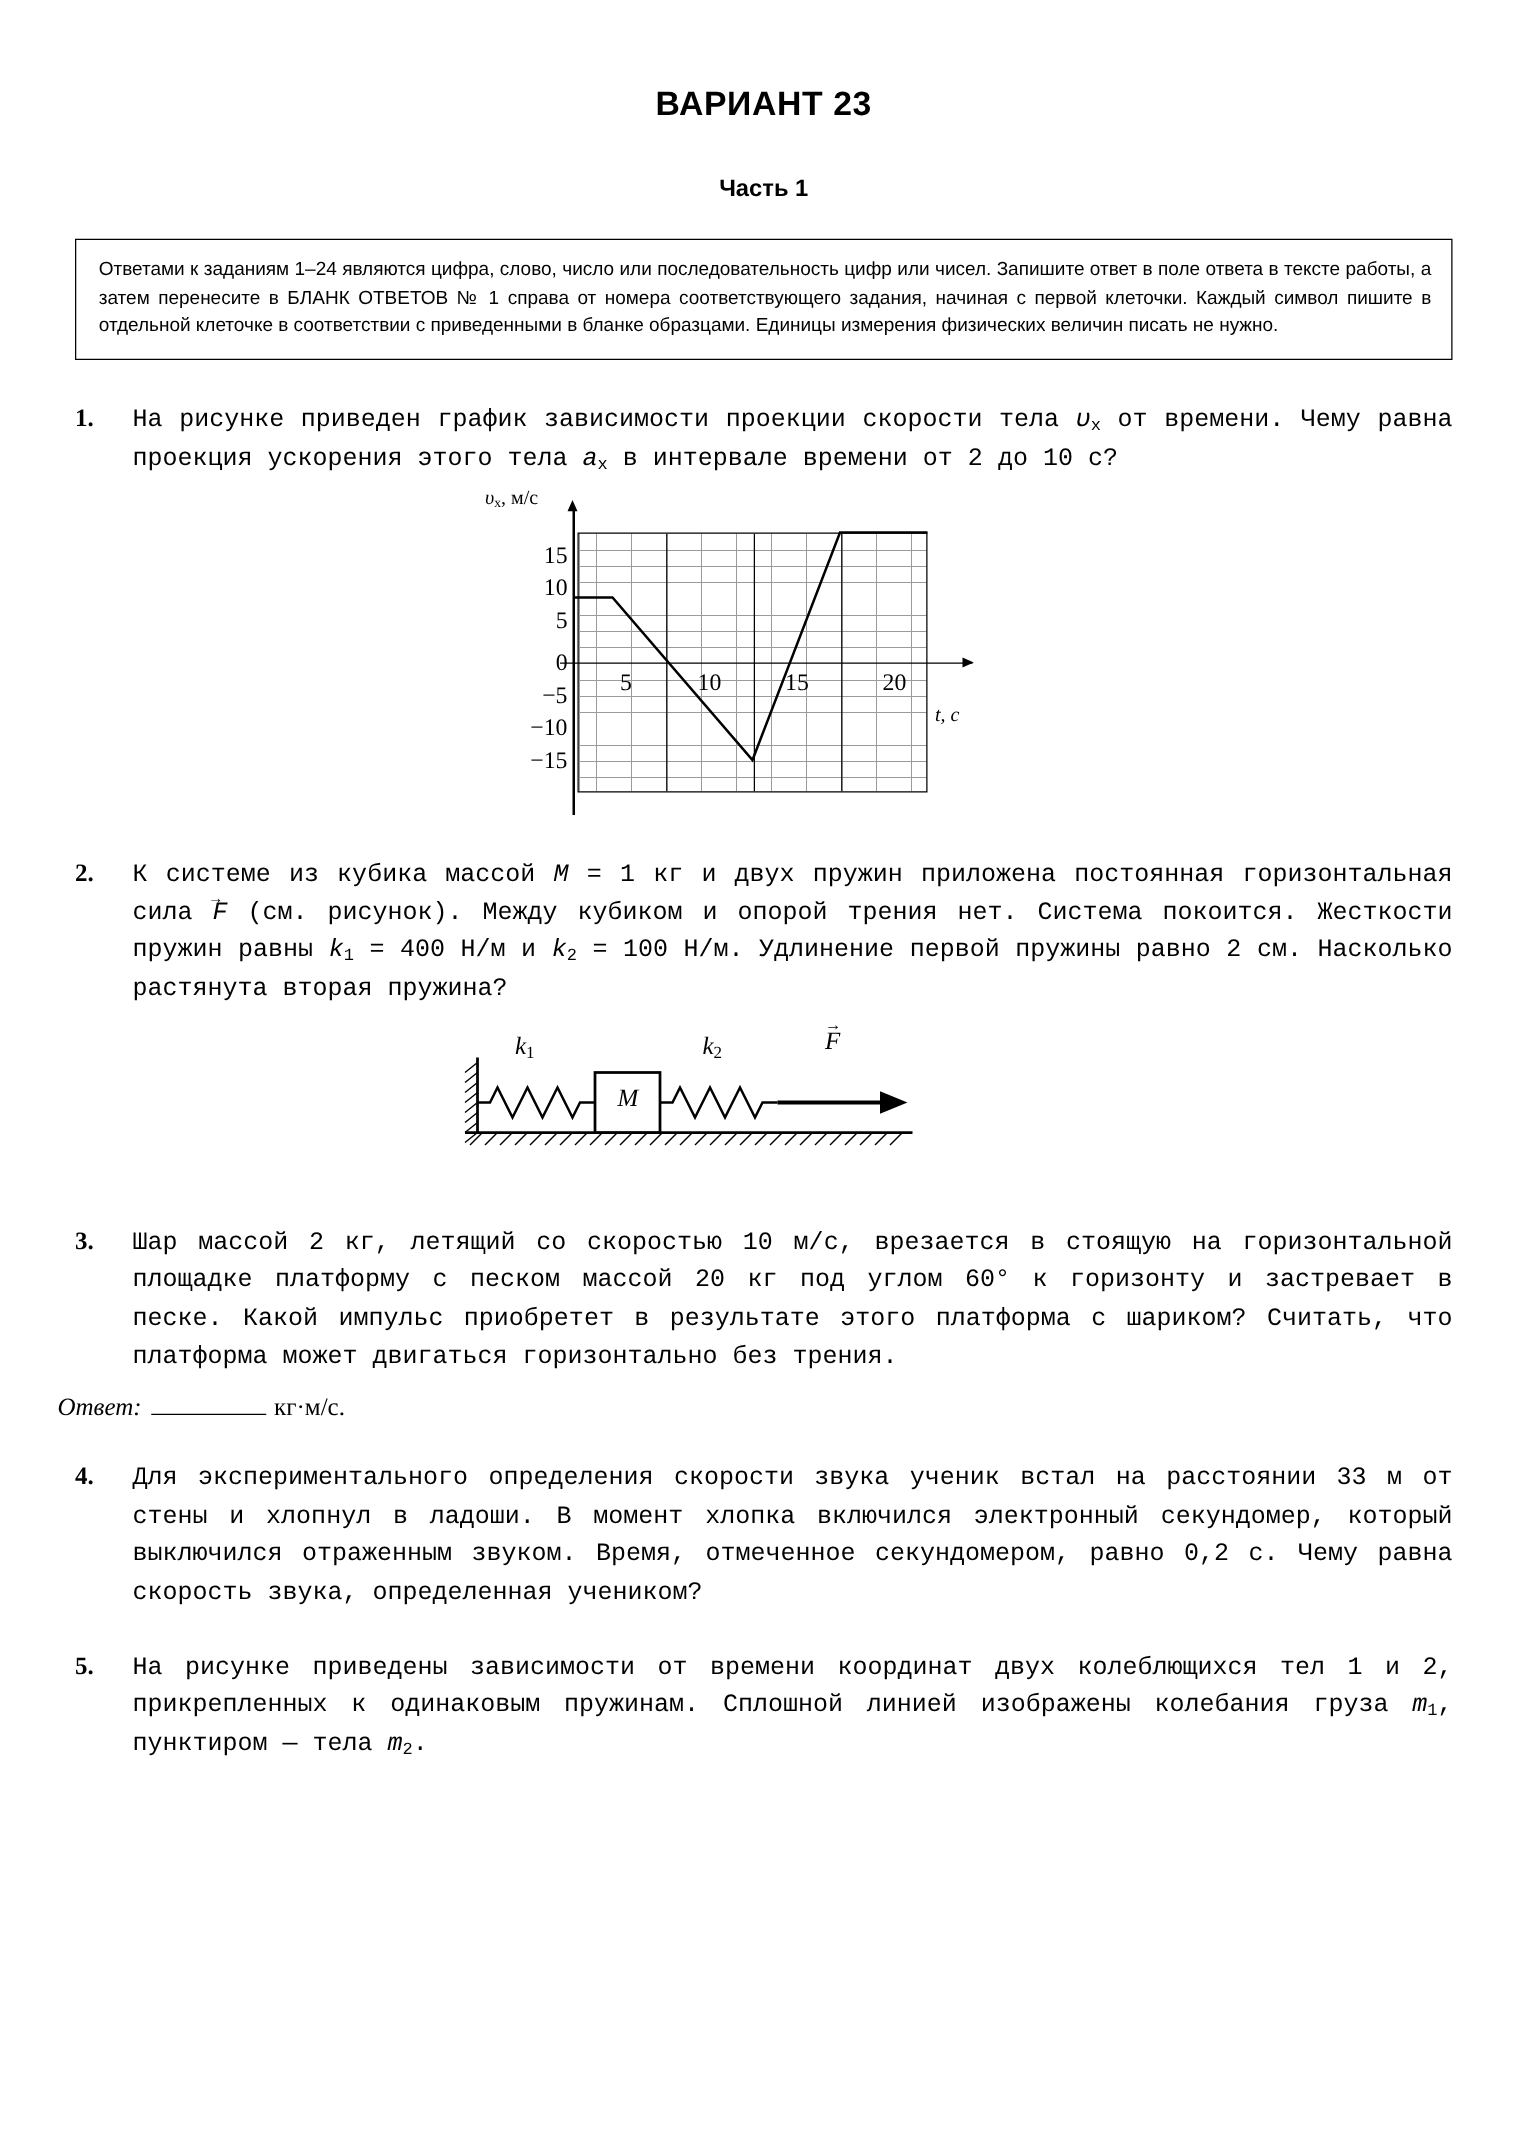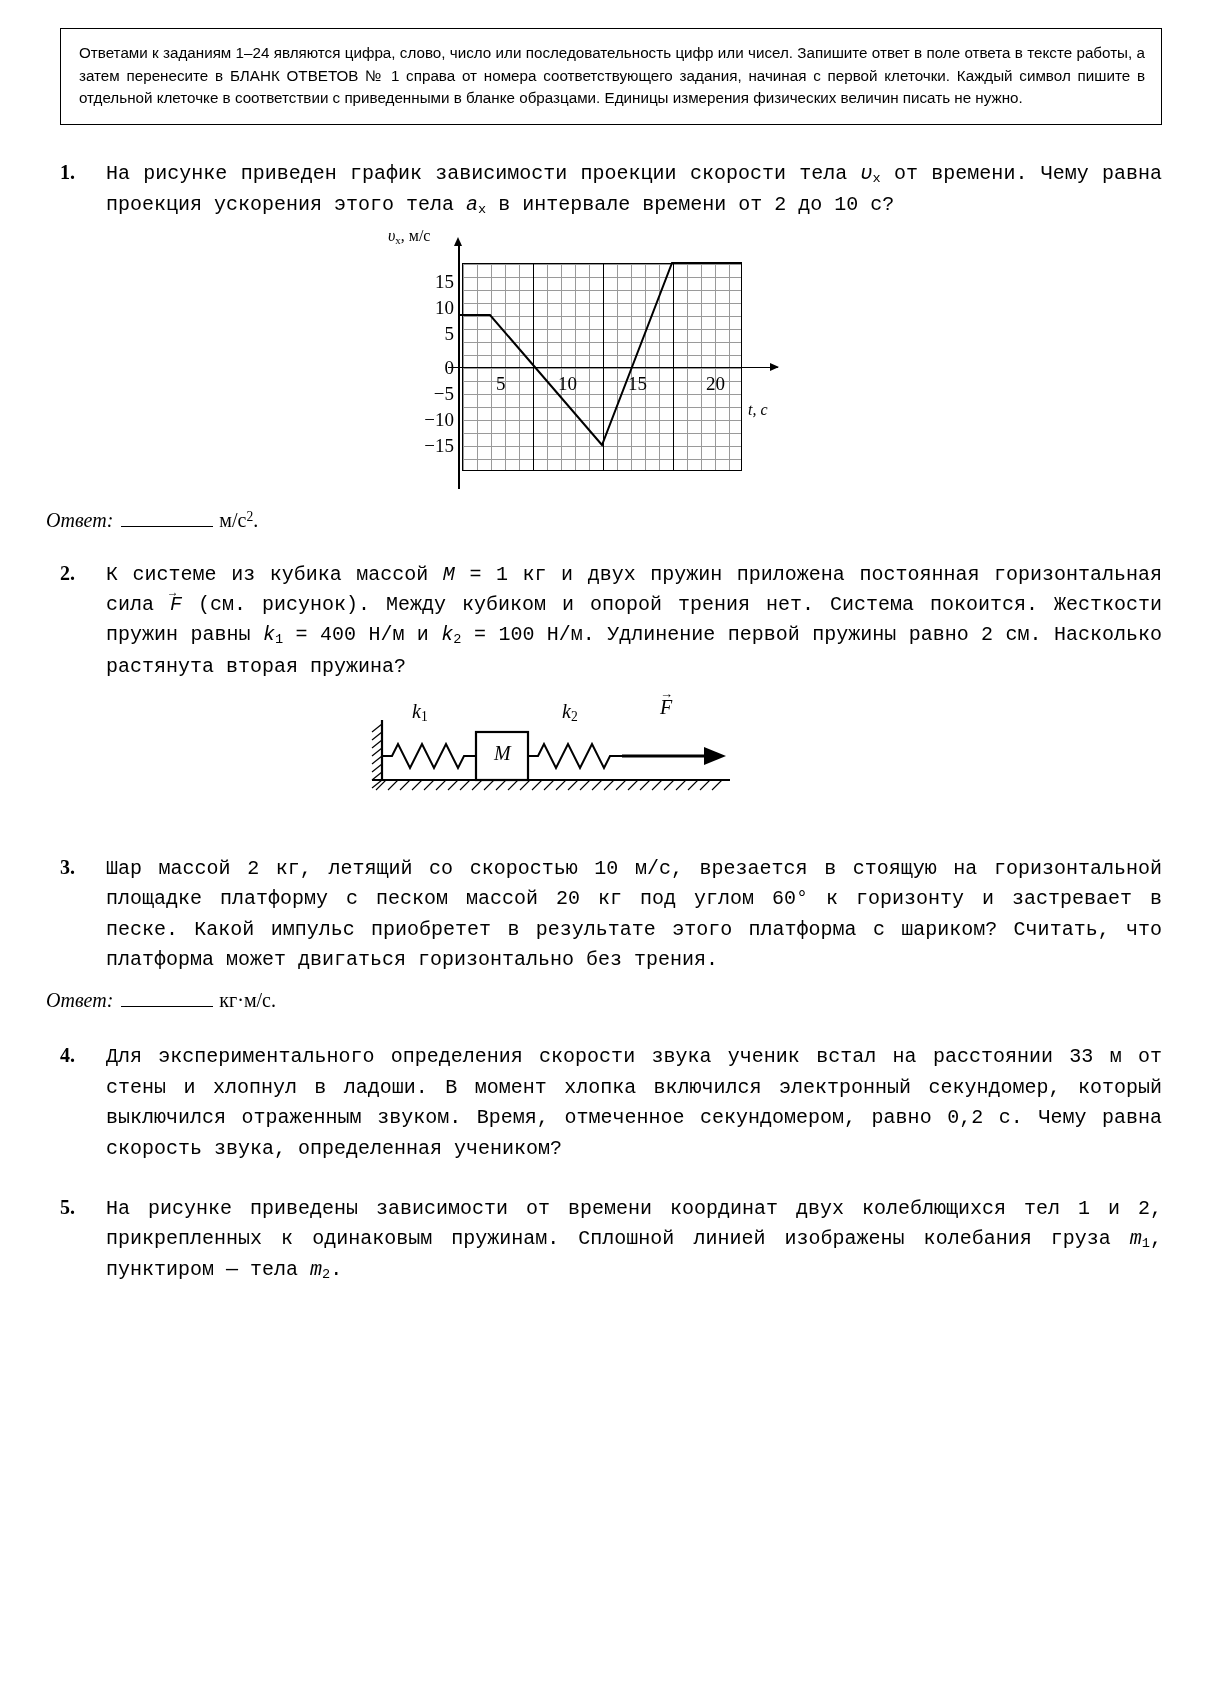--- a/index.html
+++ b/index.html
@@ -201,21 +201,23 @@
     top: 0;
     width: 520px;
     height: 130px;
   }
 </style>
 </head>
 <body>
 
 <div class="page">
 
-
+  <div class="title">ВАРИАНТ 23</div>
+
+  <div class="part">Часть 1</div>
 
   <div class="instructions">Ответами к заданиям 1–24 являются цифра, слово, число или последовательность цифр или чисел. Запишите ответ в поле ответа в тексте работы, а затем перенесите в БЛАНК ОТВЕТОВ № 1 справа от номера соответствующего задания, начиная с первой клеточки. Каждый символ пишите в отдельной клеточке в соответствии с приведенными в бланке образцами. Единицы измерения физических величин писать не нужно.</div>
 
   <div class="task t1">
     <div class="task-num">1.</div>
     <div class="task-body">
       <p>
         <span>На рисунке приведен график зависимости проекции скорости тела </span><span class="mvar">υ</span><sub>х</sub><span> от времени. Чему равна проекция ускорения этого тела </span><span class="mvar">a</span><sub>x</sub><span> в интервале времени от 2 до 10 с?</span>
       </p>
     </div>
@@ -253,23 +255,20 @@
       <div class="xtick" style="left:258px">15</div>
       <div class="xtick" style="left:336px">20</div>
 
       <svg class="curve" width="420" height="268">
 
         <polyline points="90,88 120,88 232,218 302,36 372,36" fill="none" stroke="#000" stroke-width="2"></polyline>
       </svg>
     </div>
   </div>
 
-  <div class="answer">
-    <span class="it">Ответ:</span><span class="blank"></span><span>м/с</span><sup>2</sup><span>.</span>
-  </div>
 
   <div class="task t2">
     <div class="task-num">2.</div>
     <div class="task-body">
       <p>К системе из кубика массой <span class="mvar">M</span> = 1 кг и двух пружин приложена постоянная горизонтальная сила <span class="mvar" style="position:relative">F<span style="position:absolute;left:-1px;top:-9px;font-size:12px;font-style:normal">→</span></span> (см. рисунок). Между кубиком и опорой трения нет. Система покоится. Жесткости пружин равны <span class="mvar">k</span><sub>1</sub> = 400 Н/м и <span class="mvar">k</span><sub>2</sub> = 100 Н/м. Удлинение первой пружины равно 2 см. Насколько растянута вторая пружина?</p>
     </div>
   </div>
 
   <div class="fig2">
     <div class="holder">

